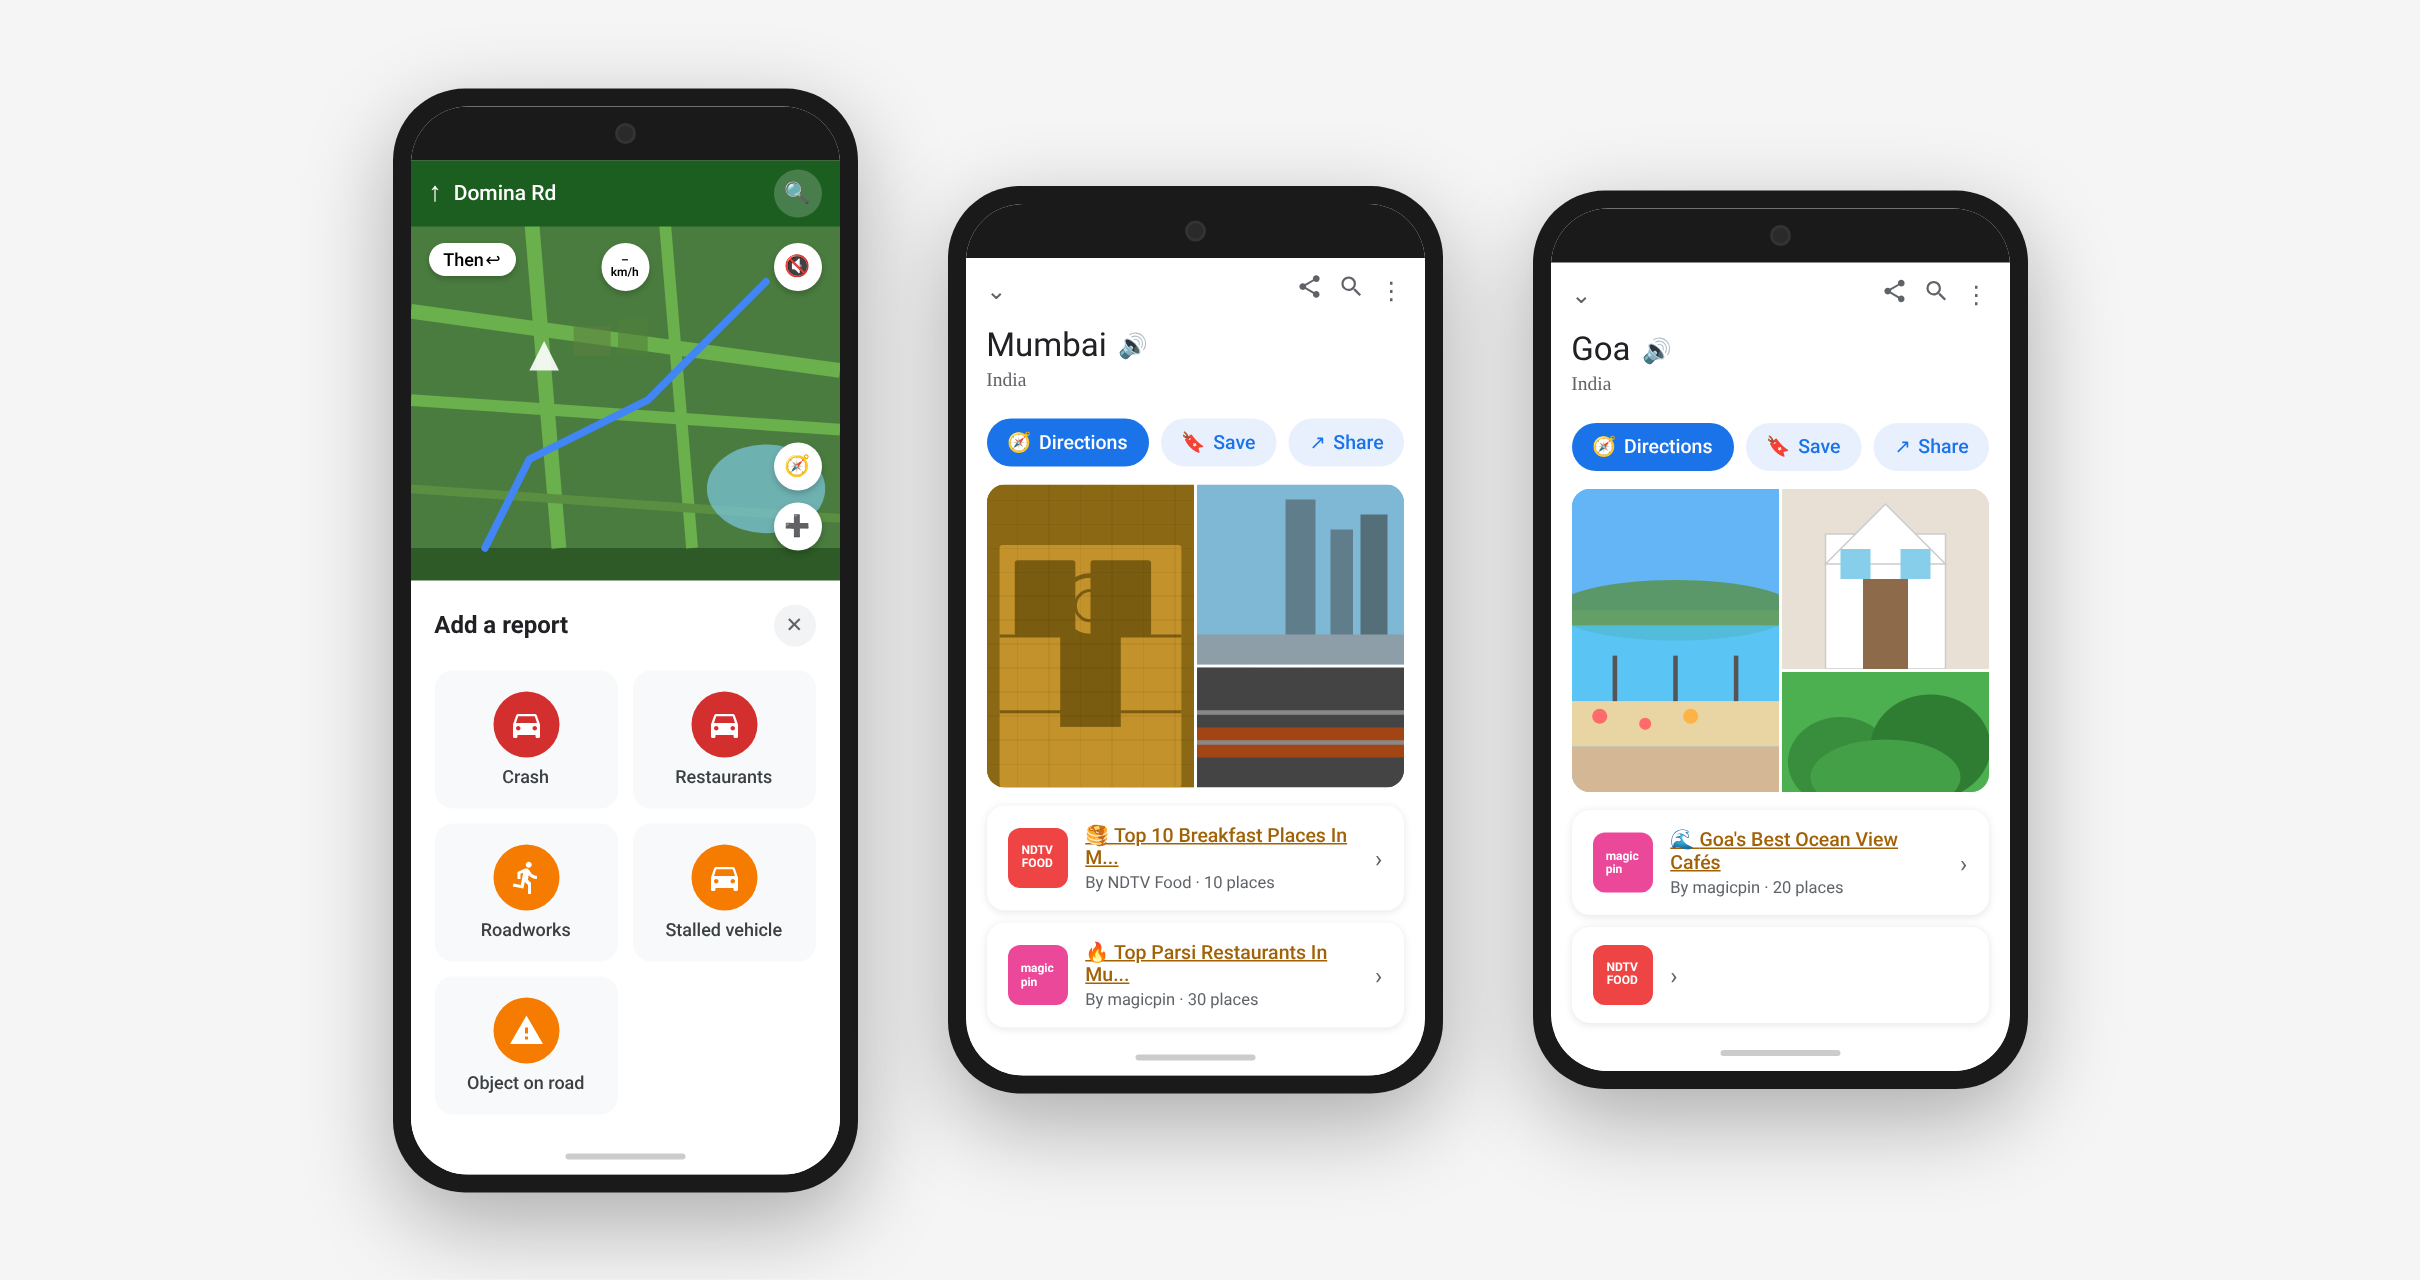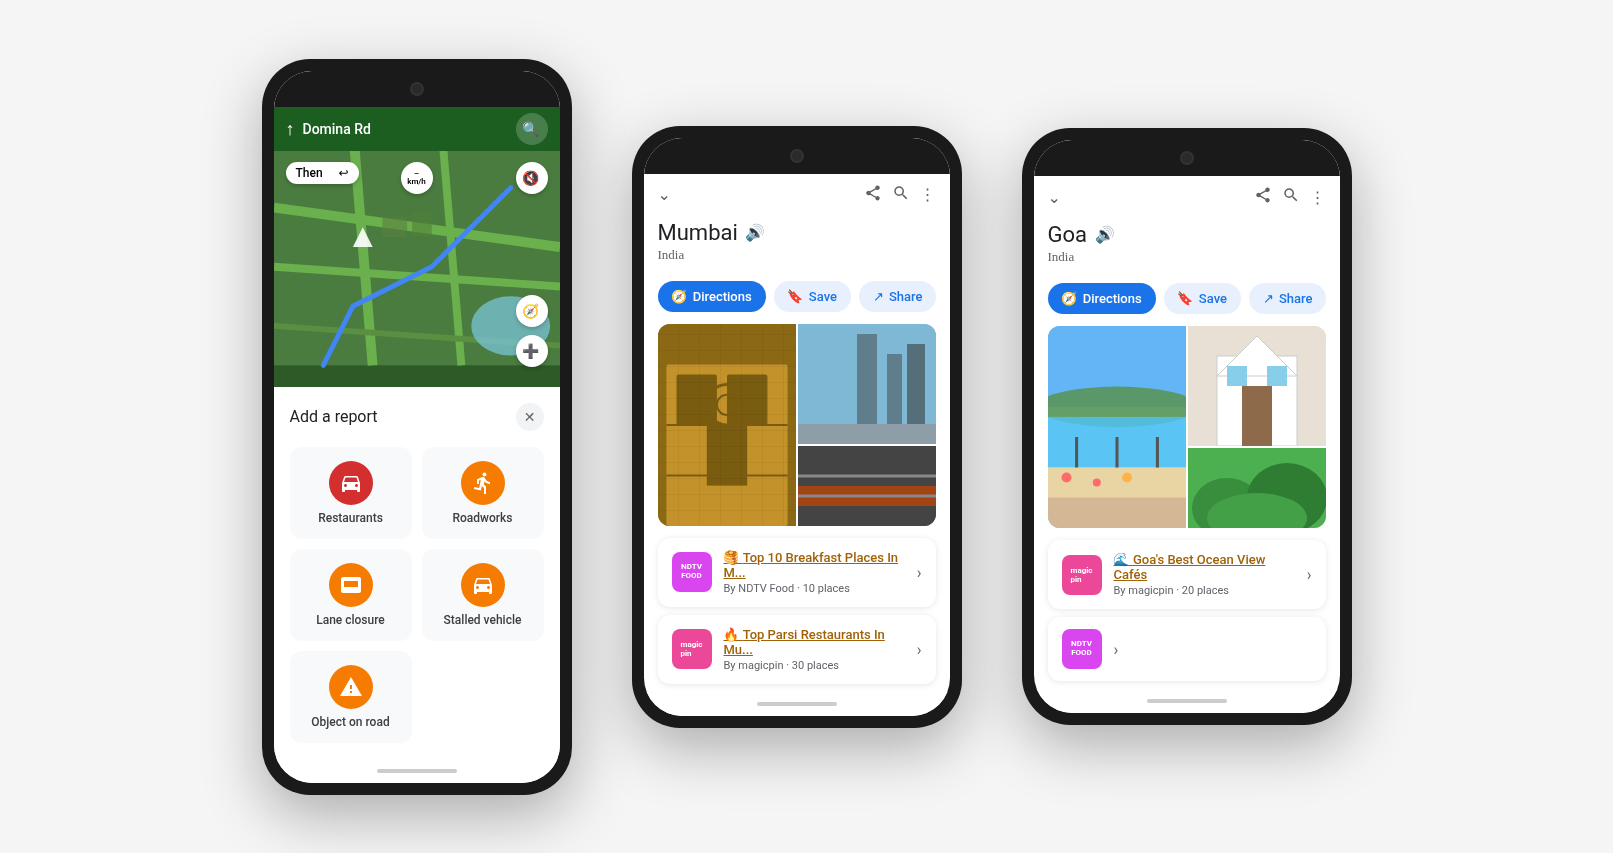--- a/index.html
+++ b/index.html
@@ -132,21 +132,21 @@
       position: absolute;
       top: 55px;
       left: 12px;
       background: #fff;
       border-radius: 16px;
       padding: 4px 10px;
       font-size: 12px;
       font-weight: 500;
       display: flex;
       align-items: center;
-      gap: 16px;
+      gap: 1px;
       z-index: 10;
       box-shadow: 0 2px 4px rgba(0,0,0,0.2);
     }
     .speed-indicator {
       position: absolute;
       top: 55px;
       left: 50%;
       transform: translateX(-50%);
       background: #fff;
       border-radius: 50%;
@@ -214,21 +214,21 @@
       padding: 16px;
     }
     .report-header {
       display: flex;
       justify-content: space-between;
       align-items: center;
       margin-bottom: 16px;
     }
     .report-title {
       font-size: 16px;
-      font-weight: 400;
+      font-weight: 700;
       color: #202124;
     }
     .close-btn {
       width: 28px;
       height: 28px;
       background: #f1f3f4;
       border-radius: 50%;
       display: flex;
       align-items: center;
       justify-content: center;
@@ -421,21 +421,21 @@
       border-radius: 8px;
       display: flex;
       align-items: center;
       justify-content: center;
       font-size: 10px;
       font-weight: 700;
       flex-shrink: 0;
       overflow: hidden;
     }
     .ndtv-logo {
-      background: #d946ef;
+      background: #ef4444;
       color: #fff;
     }
     .magicpin-logo {
       background: #ec4899;
       color: #fff;
       font-size: 9px;
     }
     .list-info {
       flex: 1;
     }
@@ -535,47 +535,47 @@
         <div class="share-btn-map">➕</div>
       </div>
 
       <div class="report-panel">
         <div class="report-header">
           <span class="report-title">Add a report</span>
           <div class="close-btn">✕</div>
         </div>
         <div class="report-grid">
 
+          <div class="report-item">
+            <div class="report-icon icon-red">
+              <svg width="24" height="24" viewBox="0 0 24 24" fill="white">
+                <path d="M18.92 6.01C18.72 5.42 18.16 5 17.5 5h-11c-.66 0-1.21.42-1.42 1.01L3 12v8c0 .55.45 1 1 1h1c.55 0 1-.45 1-1v-1h12v1c0 .55.45 1 1 1h1c.55 0 1-.45 1-1v-8l-2.08-5.99zM6.5 16c-.83 0-1.5-.67-1.5-1.5S5.67 13 6.5 13s1.5.67 1.5 1.5S7.33 16 6.5 16zm11 0c-.83 0-1.5-.67-1.5-1.5s.67-1.5 1.5-1.5 1.5.67 1.5 1.5-.67 1.5-1.5 1.5zM5 11l1.5-4.5h11L19 11H5z"></path>
+              </svg>
+            </div>
+            <span class="report-label">Crash</span>
+          </div>
 
           <div class="report-item">
             <div class="report-icon icon-red">
               <svg width="24" height="24" viewBox="0 0 24 24" fill="white">
                 <path d="M18.92 6.01C18.72 5.42 18.16 5 17.5 5h-11c-.66 0-1.21.42-1.42 1.01L3 12v8c0 .55.45 1 1 1h1c.55 0 1-.45 1-1v-1h12v1c0 .55.45 1 1 1h1c.55 0 1-.45 1-1v-8l-2.08-5.99zM6.5 16c-.83 0-1.5-.67-1.5-1.5S5.67 13 6.5 13s1.5.67 1.5 1.5S7.33 16 6.5 16zm11 0c-.83 0-1.5-.67-1.5-1.5s.67-1.5 1.5-1.5 1.5.67 1.5 1.5-.67 1.5-1.5 1.5zM5 11l1.5-4.5h11L19 11H5z"></path>
               </svg>
             </div>
             <span class="report-label">Restaurants</span>
           </div>
 
           <div class="report-item">
             <div class="report-icon icon-orange">
               <svg width="24" height="24" viewBox="0 0 24 24" fill="white">
                 <path d="M13.49 5.48c1.1 0 2-.9 2-2s-.9-2-2-2-2 .9-2 2 .9 2 2 2zm-3.6 13.9l1-4.4 2.1 2v6h2v-7.5l-2.1-2 .6-3c1.3 1.5 3.3 2.5 5.5 2.5v-2c-1.9 0-3.5-1-4.3-2.4l-1-1.6c-.4-.6-1-1-1.7-1-.3 0-.5.1-.8.1l-5.2 2.2v4.7h2v-3.4l1.8-.7-1.6 8.1-4.9-1-.4 2 7 1.4z"></path>
               </svg>
             </div>
             <span class="report-label">Roadworks</span>
           </div>
 
-          <div class="report-item">
-            <div class="report-icon icon-orange">
-              <svg width="24" height="24" viewBox="0 0 24 24" fill="white">
-                <path d="M20 4H4c-1.1 0-2 .9-2 2v12c0 1.1.9 2 2 2h16c1.1 0 2-.9 2-2V6c0-1.1-.9-2-2-2zm-1 10H5V8h14v6z"></path>
-              </svg>
-            </div>
-            <span class="report-label">Lane closure</span>
-          </div>
 
           <div class="report-item">
             <div class="report-icon icon-orange">
               <svg width="24" height="24" viewBox="0 0 24 24" fill="white">
                 <path d="M18.92 6.01C18.72 5.42 18.16 5 17.5 5h-11c-.66 0-1.21.42-1.42 1.01L3 12v8c0 .55.45 1 1 1h1c.55 0 1-.45 1-1v-1h12v1c0 .55.45 1 1 1h1c.55 0 1-.45 1-1v-8l-2.08-5.99zM6.5 16c-.83 0-1.5-.67-1.5-1.5S5.67 13 6.5 13s1.5.67 1.5 1.5S7.33 16 6.5 16zm11 0c-.83 0-1.5-.67-1.5-1.5s.67-1.5 1.5-1.5 1.5.67 1.5 1.5-.67 1.5-1.5 1.5zM5 11l1.5-4.5h11L19 11H5z"></path>
               </svg>
             </div>
             <span class="report-label">Stalled vehicle</span>
           </div>
 

